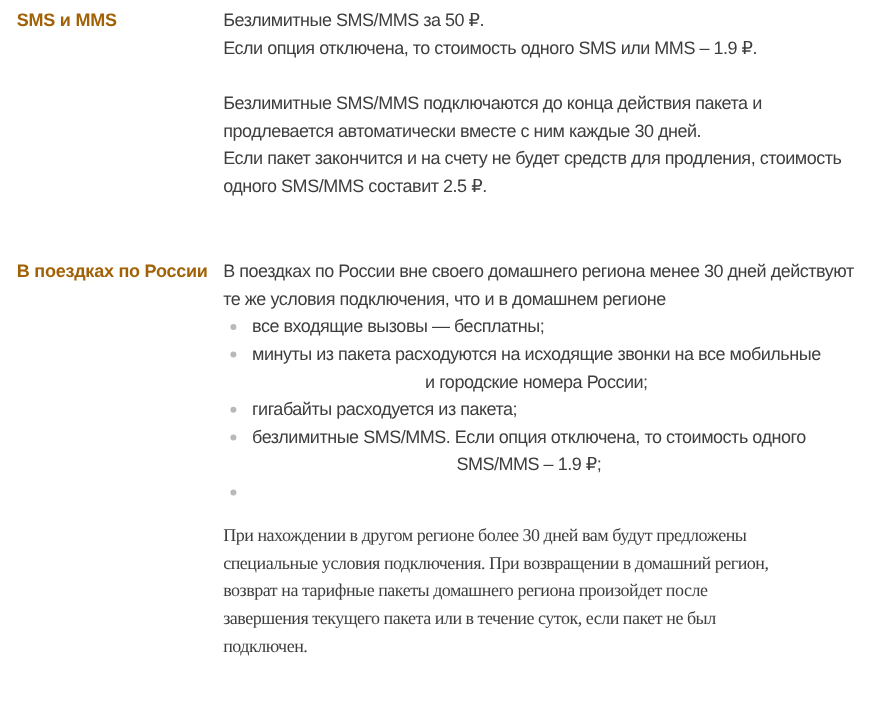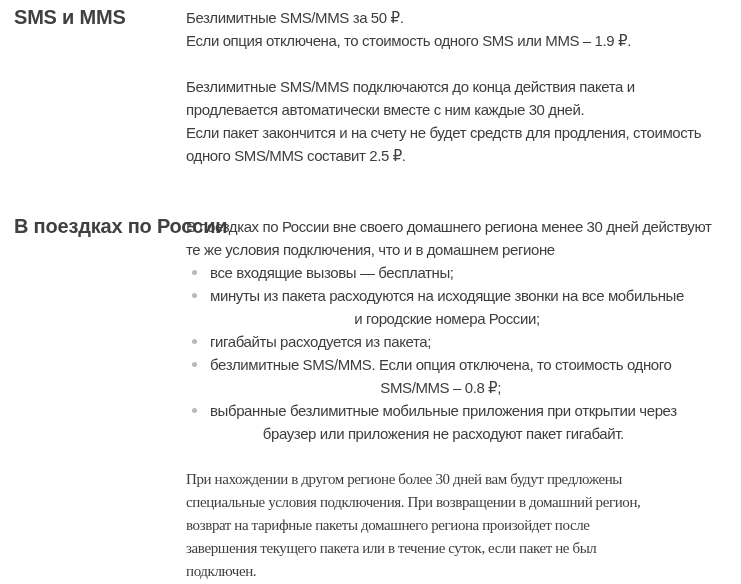--- a/index.html
+++ b/index.html
@@ -22,24 +22,24 @@
   .section {
     display: grid;
     grid-template-columns: 186px minmax(0, 1fr);
     align-items: start;
   }
   .section-gap {
     margin-top: 48px;
   }
   .label {
     padding-left: 14px;
-    font-size: 20px;
+    font-size: 15px;
     line-height: 23px;
     font-weight: bold;
-    color: #404040;
+    color: #a16207;
     letter-spacing: -0.2px;
     white-space: pre;
   }
   .content {
     font-size: 15px;
     line-height: 23px;
     letter-spacing: -0.4px;
   }
   .para {
     margin: 0;
@@ -107,26 +107,24 @@
           <span class="bullet-text">минуты из пакета расходуются на исходящие звонки на все мобильные
 и городские номера России;</span>
         </li>
         <li class="bullet-item">
           <span class="dot"></span>
           <span class="bullet-text">гигабайты расходуется из пакета;</span>
         </li>
         <li class="bullet-item">
           <span class="dot"></span>
           <span class="bullet-text">безлимитные SMS/MMS. Если опция отключена, то стоимость одного
-SMS/MMS – 0.8 ₽;</span>
+SMS/MMS – 1.9 ₽;</span>
         </li>
         <li class="bullet-item">
           <span class="dot"></span>
-          <span class="bullet-text">выбранные безлимитные мобильные приложения при открытии через
-браузер или приложения не расходуют пакет гигабайт.</span>
         </li>
       </ul>
       <p class="para outro">При нахождении в другом регионе более 30 дней вам будут предложены
 специальные условия подключения. При возвращении в домашний регион,
 возврат на тарифные пакеты домашнего региона произойдет после
 завершения текущего пакета или в течение суток, если пакет не был
 подключен.</p>
     </div>
   </section>
 

